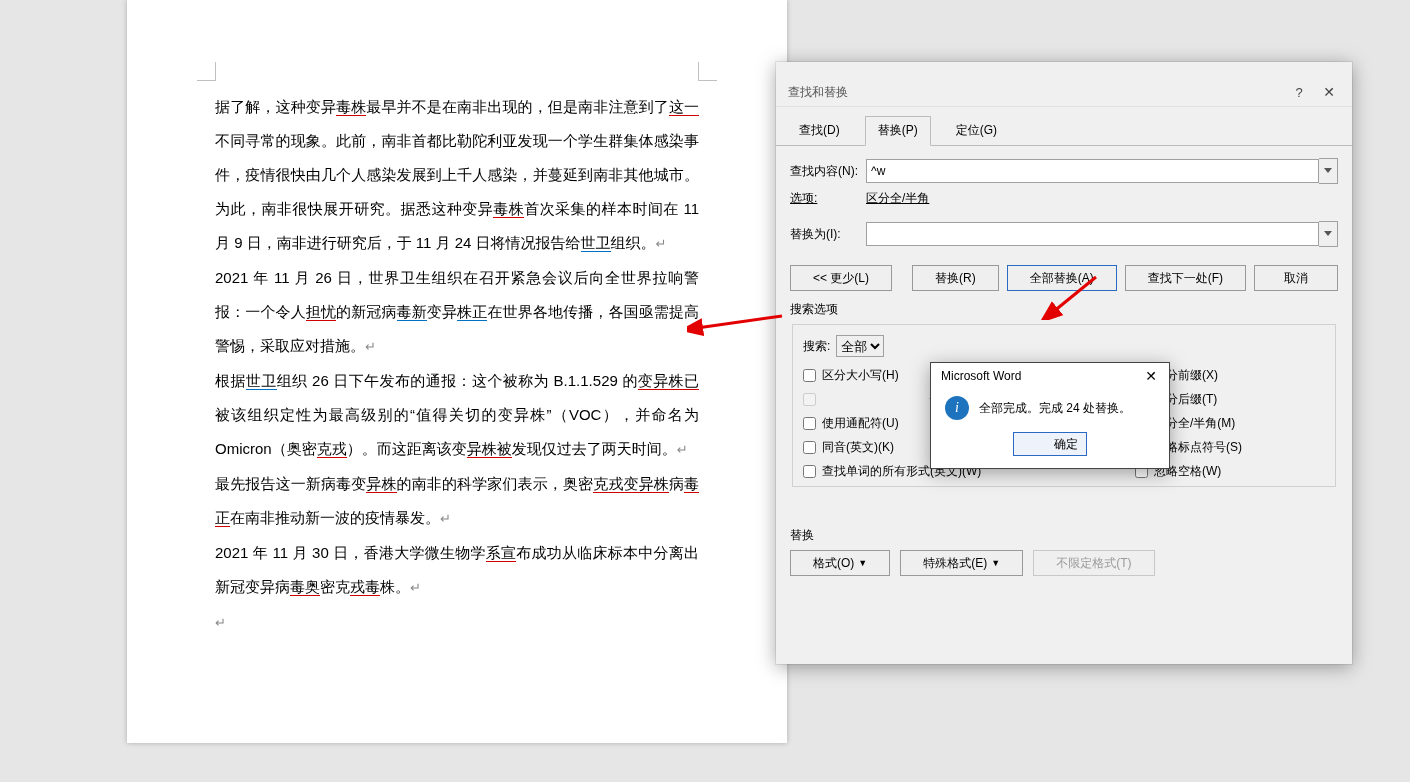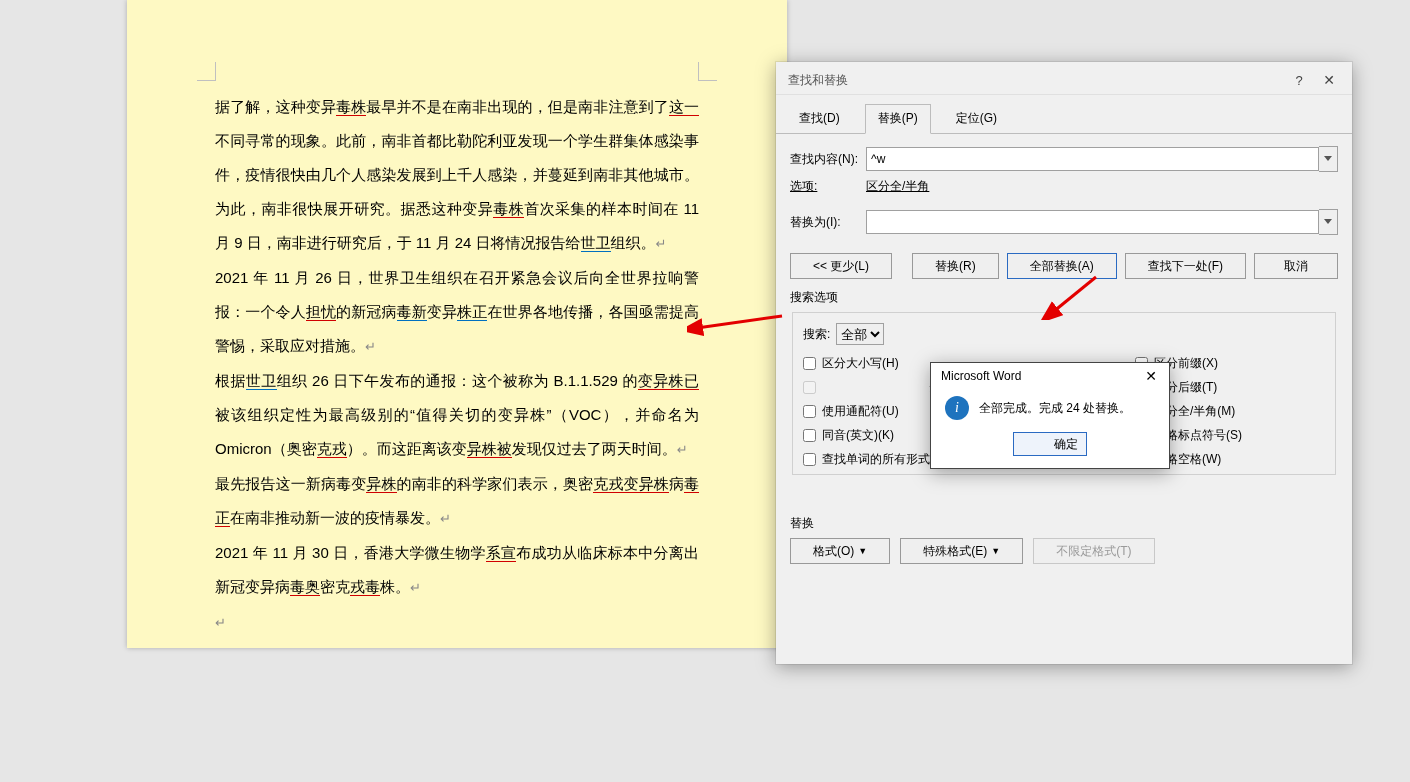--- a/index.html
+++ b/index.html
@@ -10,22 +10,22 @@
     width: 1410px;
     height: 782px;
     position: relative;
   }
   
   .page {
     position: absolute;
     left: 127px;
     top: 0;
     width: 660px;
-    height: 648px;
-    background: #fef9c3;
+    height: 743px;
+    background: #ffffff;
     box-shadow: 0 0 5px rgba(0,0,0,0.25);
   }
   .page-inner {
     position: absolute;
     left: 88px;
     right: 88px;
     top: 90px;
   }
   .corner {
     position: absolute;
@@ -60,21 +60,21 @@
     left: 776px; top: 62px;
     width: 576px;
     height: 602px;
     box-shadow: 0 3px 18px rgba(0,0,0,0.35), 0 0 0 1px rgba(0,0,0,0.08);
     background: #f0f0f0;
   }
   .dialog-titlebar {
     height: 28px;
     display:flex;
     align-items:center;
-    padding: 4px 8px 0 12px;
+    padding: 16px 8px 0 12px;
     font-size: 12px;
     color: #555;
     background:#f0f0f0;
     border-bottom:1px solid #e0e0e0;
     position:relative;
   }
   .dialog-titlebar .title { flex:1; }
   .dialog-titlebar .help { width:30px; text-align:center; font-size:13px; color:#444; cursor:pointer; }
   .dialog-titlebar .close { width:30px; text-align:center; font-size:14px; color:#444; cursor:pointer; }
 

